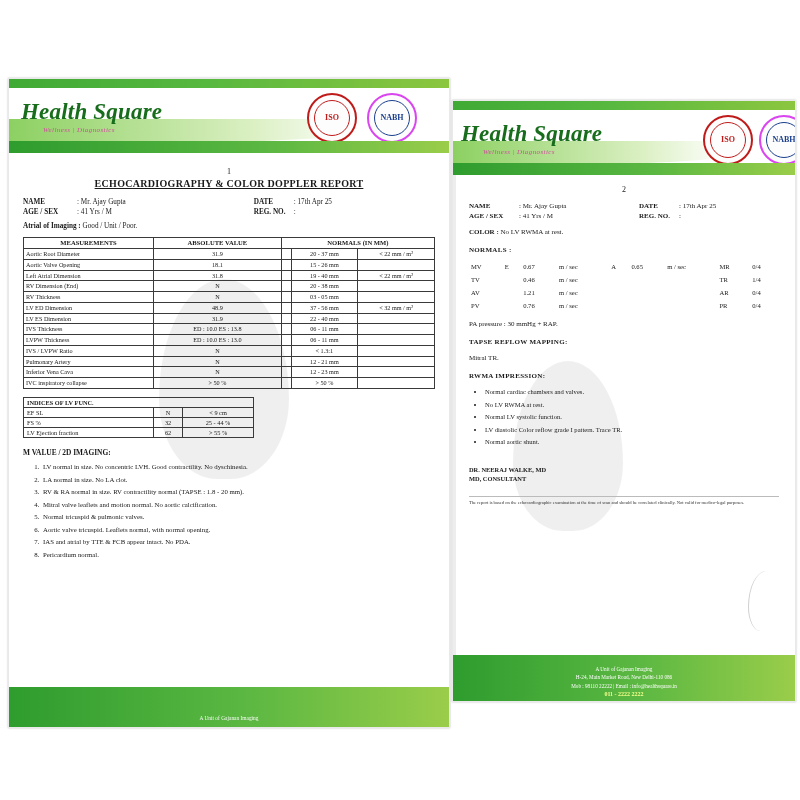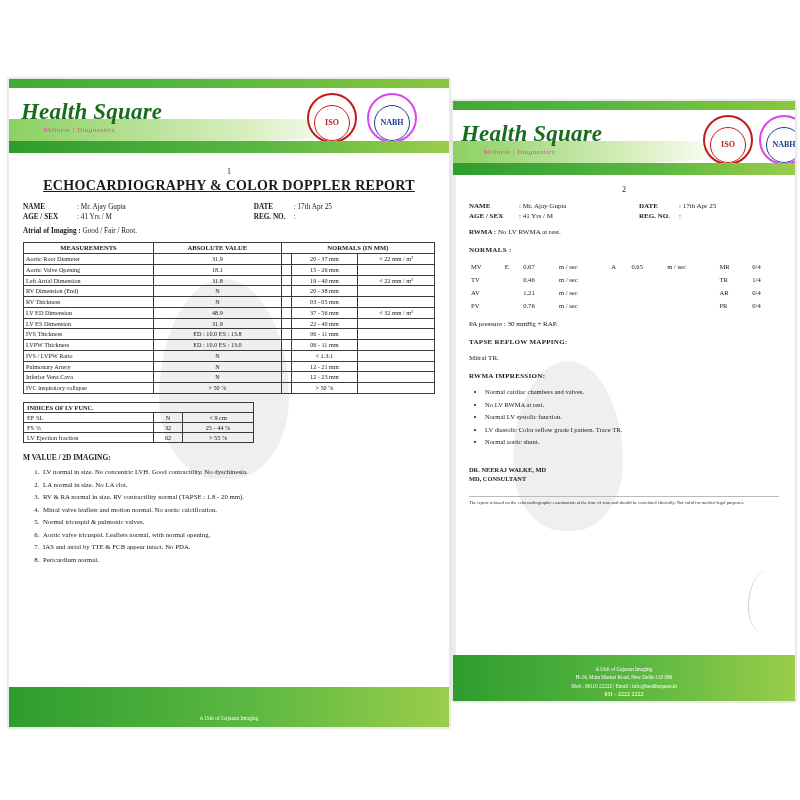--- a/index.html
+++ b/index.html
@@ -89,21 +89,21 @@
   }
   .seal {
     position: absolute;
     top: 14px;
     width: 46px;
     height: 46px;
     border-radius: 50%;
     border: 2px solid #d946ef;
     background: #fdfdfd;
     display: flex;
-    align-items: flex-end;
+    align-items: center;
     justify-content: center;
     font-size: 6px;
     color: #1a3f8f;
     text-align: center;
     line-height: 1.05;
     overflow: hidden;
   }
   .seal.red { border-color: #c01b1b; color: #c01b1b; }
   .seal-inner {
     width: 34px; height: 34px; border-radius: 50%;
@@ -143,21 +143,21 @@
     z-index: 10;
   }
   .pageno {
     text-align: center;
     font-size: 8px;
     margin: 8px 0 2px 0;
   }
   .doc-title {
     text-align: center;
     font-weight: bold;
-    font-size: 14px;
+    font-size: 10px;
     text-decoration: underline;
     letter-spacing: .3px;
     margin-bottom: 9px;
   }
   .kv-row {
     display: flex;
     margin-bottom: 2px;
   }
   .kv-left { width: 56%; display: flex; }
   .kv-right { width: 44%; display: flex; }
@@ -353,21 +353,21 @@
         <span class="kv-v">: 41 Yrs / M</span>
       </div>
       <div class="kv-right">
         <span class="kv-k w2">REG. NO.</span>
         <span class="kv-v">:</span>
       </div>
     </div>
 
     <div class="quality">
       <b>Atrial of Imaging :</b>
-      <span>Good / Fair / Root.</span>
+      <span>Good / Unit / Poor.</span>
     </div>
 
     <table class="meas">
       <thead>
         <tr>
           <th>MEASUREMENTS</th>
           <th>ABSOLUTE VALUE</th>
           <th colspan="3">NORMALS (IN MM)</th>
         </tr>
       </thead>
@@ -540,21 +540,21 @@
       <span class="v2">: 17th Apr 25</span>
     </div>
     <div class="p2-kv">
       <span class="k">AGE / SEX</span>
       <span class="v">: 41 Yrs / M</span>
       <span class="k2">REG. NO.</span>
       <span class="v2">:</span>
     </div>
 
     <div class="p2-line">
-      <b>RWMA :</b>
+      <b>COLOR :</b>
       <span>No LV RWMA at rest.</span>
     </div>
 
     <div class="p2-head">NORMALS :</div>
     <table class="dop">
       <tbody id="dop-body">
           <tr>
             <td>MV</td>
             <td>E</td>
             <td>0.67</td>

